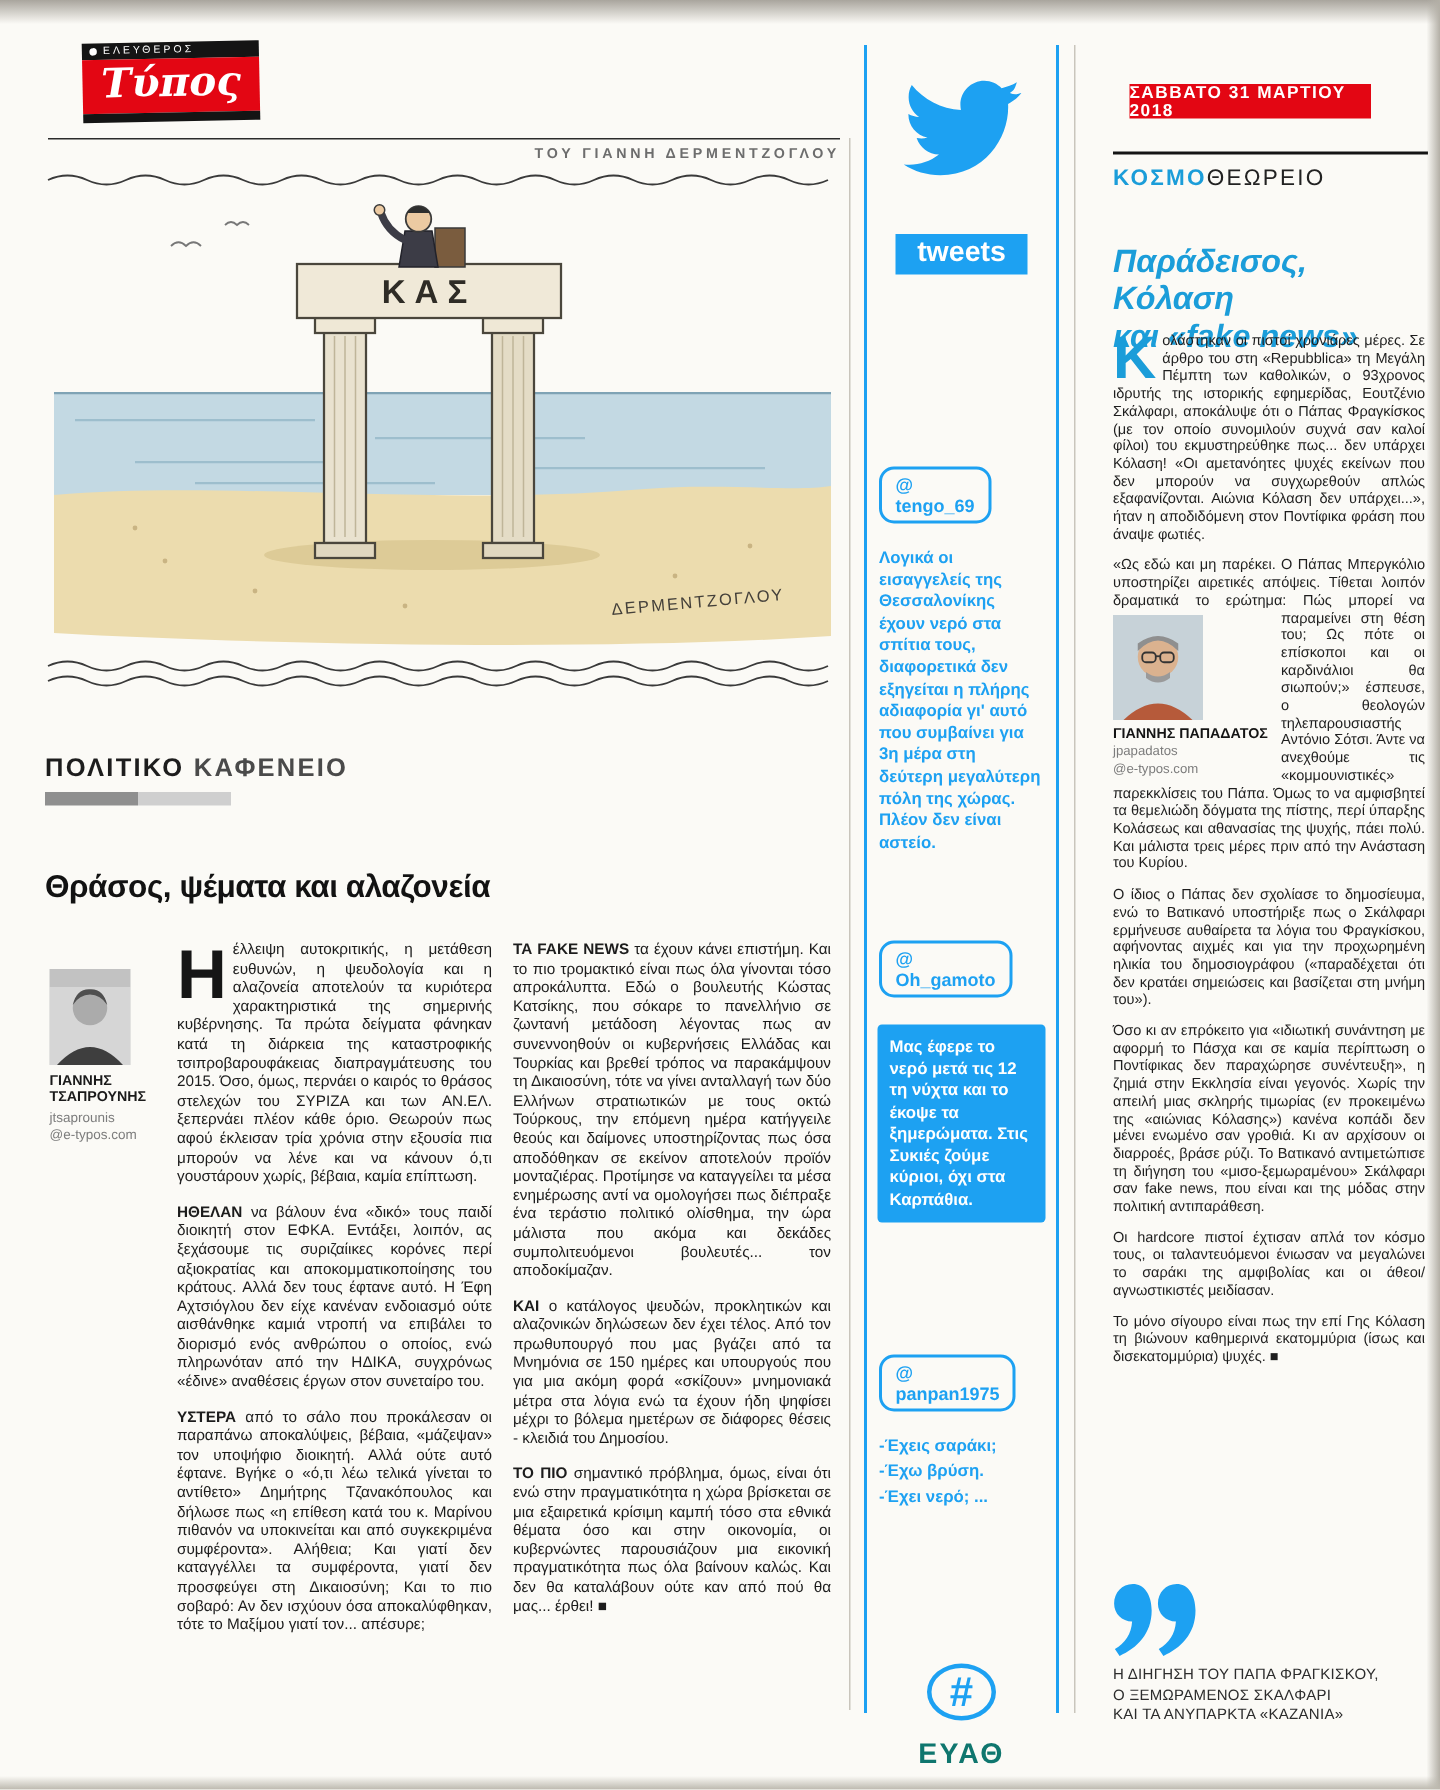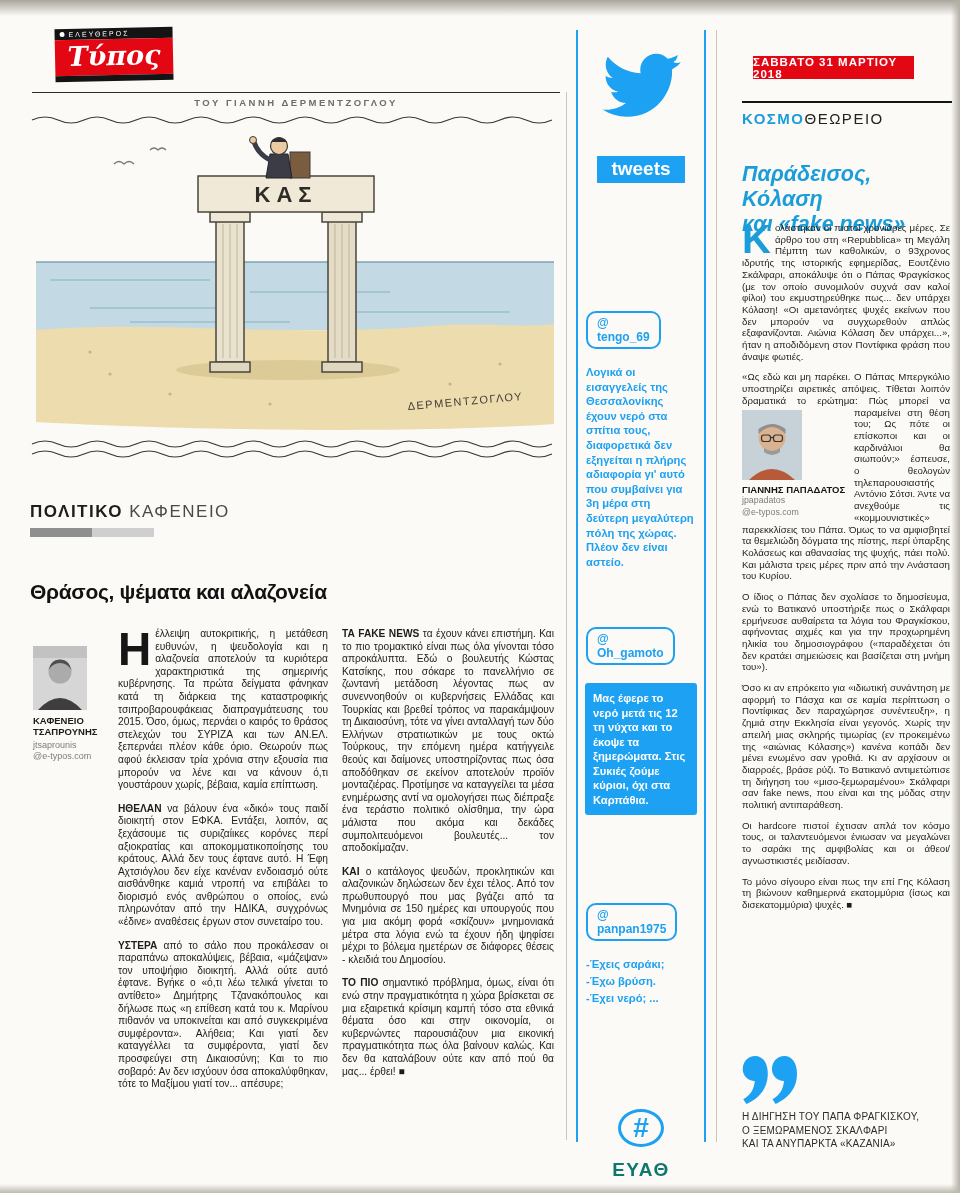--- a/index.html
+++ b/index.html
@@ -14,27 +14,27 @@
 
   
   .masthead { position:absolute; left:55px; top:28px; width:118px; transform:rotate(-1.2deg); }
   .mast-top { background:#141414; color:#fff; font-size:7px; letter-spacing:2px; padding:2px 4px 2px 5px; display:flex; align-items:center; gap:4px; }
   .mast-dot { width:5px; height:5px; border-radius:50%; background:#fff; flex:0 0 auto; }
   .mast-red { background:#e30613; color:#fff; text-align:center; font-family:"DejaVu Serif", serif; font-style:italic; font-weight:bold; font-size:27px; line-height:30px; padding:2px 0 4px; }
   .mast-bot { background:#141414; height:6px; }
 
   
   .cartoon-rule   { position:absolute; left:32px; top:92px; width:528px; height:1px; background:#2b2b2b; }
-  .cartoon-credit { position:absolute; left:32px; top:97px; width:528px; text-align:center; font-size:9.5px; letter-spacing:2.5px; color:#6d6d6d; font-weight:bold; }
+  .cartoon-credit { position:absolute; left:32px; top:97px; width:528px; text-align:right; font-size:9.5px; letter-spacing:2.5px; color:#6d6d6d; font-weight:bold; }
   .cartoon-svg    { position:absolute; left:30px; top:112px; }
 
   
   .section-head { position:absolute; left:30px; top:502px; font-size:17px; letter-spacing:1.5px; }
   .section-head .w1 { font-weight:800; color:#1d1d1d; }
-  .section-head .w2 { font-weight:400; color:#4a4a4a; }
+  .section-head .w2 { font-weight:700; color:#4a4a4a; }
   .section-bars { position:absolute; left:30px; top:528px; display:flex; }
   .sb1 { width:62px; height:9px; background:#8f8f8f; }
   .sb2 { width:62px; height:9px; background:#cfcfcf; }
 
   
   .main-title { position:absolute; left:30px; top:566px; font-size:21px; font-weight:800; color:#121212; letter-spacing:-0.3px; }
   .author-main { position:absolute; left:33px; top:646px; width:82px; }
   .author-photo { width:54px; height:64px; background:#cfcfcf; overflow:hidden; }
   .author-name { margin-top:5px; font-size:9.5px; font-weight:800; color:#1a1a1a; line-height:11px; }
   .author-handle { font-size:9px; color:#7c7c7c; margin-top:3px; line-height:10.5px; }
@@ -153,21 +153,21 @@
   <div class="author-main">
     <div class="author-photo">
       <svg viewBox="0 0 54 64" width="54" height="64">
         <rect width="54" height="64" fill="#d6d6d6"></rect>
         <rect width="54" height="12" fill="#c2c2c2"></rect>
         <circle cx="27" cy="26" r="11.5" fill="#ababab"></circle>
         <path d="M15.5 24 Q18 13 27 13.5 Q36 13 38.5 24 Q34 17 27 17 Q20 17 15.5 24 Z" fill="#4f4f4f"></path>
         <path d="M5 64 Q27 40 49 64 Z" fill="#3e3e3e"></path>
       </svg>
     </div>
-    <div class="author-name">ΚΑΦΕΝΕΙΟ ΤΣΑΠΡΟΥΝΗΣ</div>
+    <div class="author-name">ΓΙΑΝΝΗΣ ΤΣΑΠΡΟΥΝΗΣ</div>
     <div class="author-handle">jtsaprounis</div>
     <div class="author-site">@e-typos.com</div>
   </div>
 
   <div class="body-col col1">
     <p><span class="dropcap">Η</span><span>έλλειψη αυτοκριτικής, η μετάθεση ευθυνών, η ψευδολογία και η αλαζονεία αποτελούν τα κυριότερα χαρακτηριστικά της σημερινής κυβέρνησης. Τα πρώτα δείγματα φάνηκαν κατά τη διάρκεια της καταστροφικής τσιπροβαρουφάκειας διαπραγμάτευσης του 2015. Όσο, όμως, περνάει ο καιρός το θράσος στελεχών του ΣΥΡΙΖΑ και των ΑΝ.ΕΛ. ξεπερνάει πλέον κάθε όριο. Θεωρούν πως αφού έκλεισαν τρία χρόνια στην εξουσία πια μπορούν να λένε και να κάνουν ό,τι γουστάρουν χωρίς, βέβαια, καμία επίπτωση.</span></p>
     <p><span class="lead">ΗΘΕΛΑΝ</span> <span>να βάλουν ένα «δικό» τους παιδί διοικητή στον ΕΦΚΑ. Εντάξει, λοιπόν, ας ξεχάσουμε τις συριζαίικες κορόνες περί αξιοκρατίας και αποκομματικοποίησης του κράτους. Αλλά δεν τους έφτανε αυτό. Η Έφη Αχτσιόγλου δεν είχε κανέναν ενδοιασμό ούτε αισθάνθηκε καμιά ντροπή να επιβάλει το διορισμό ενός ανθρώπου ο οποίος, ενώ πληρωνόταν από την ΗΔΙΚΑ, συγχρόνως «έδινε» αναθέσεις έργων στον συνεταίρο του.</span></p>
     <p><span class="lead">ΥΣΤΕΡΑ</span> <span>από το σάλο που προκάλεσαν οι παραπάνω αποκαλύψεις, βέβαια, «μάζεψαν» τον υποψήφιο διοικητή. Αλλά ούτε αυτό έφτανε. Βγήκε ο «ό,τι λέω τελικά γίνεται το αντίθετο» Δημήτρης Τζανακόπουλος και δήλωσε πως «η επίθεση κατά του κ. Μαρίνου πιθανόν να υποκινείται και από συγκεκριμένα συμφέροντα». Αλήθεια; Και γιατί δεν καταγγέλλει τα συμφέροντα, γιατί δεν προσφεύγει στη Δικαιοσύνη; Και το πιο σοβαρό: Αν δεν ισχύουν όσα αποκαλύφθηκαν, τότε το Μαξίμου γιατί τον... απέσυρε;</span></p>
   </div>
 

